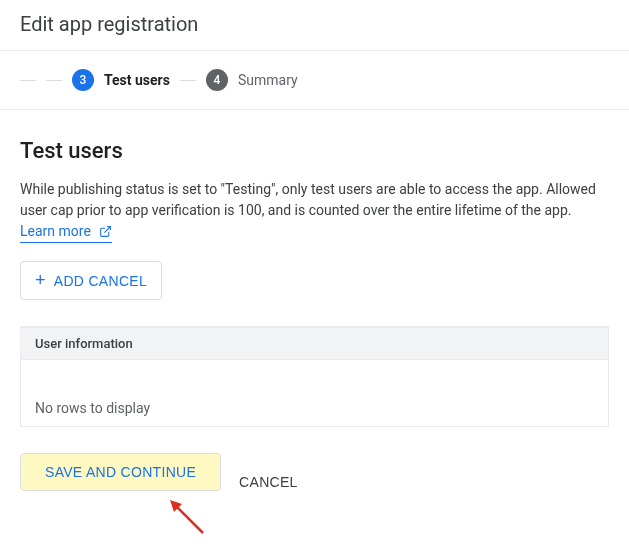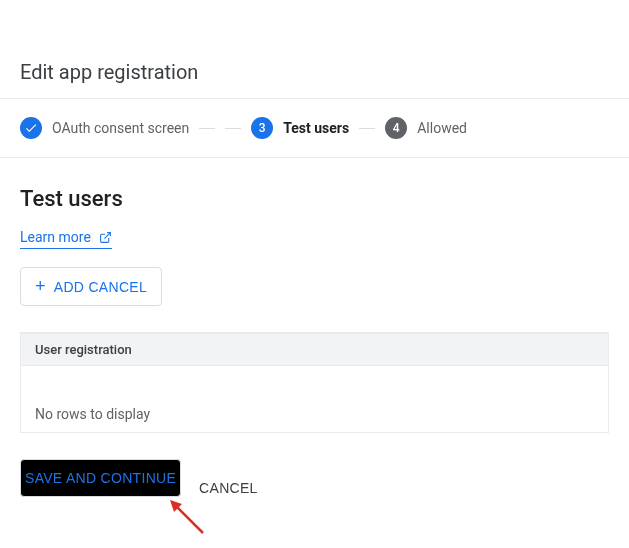--- a/index.html
+++ b/index.html
@@ -7,21 +7,20 @@
       font-family: 'Google Sans', Roboto, Arial, sans-serif;
       background: #fff;
       color: #202124;
       width: 629px;
       height: 548px;
       position: relative;
     }
     .header {
       padding: 12px 20px 14px;
       border-bottom: 1px solid #e8eaed;
-      margin-top: 48px;
     }
     .page-title {
       font-size: 20px;
       font-weight: 400;
       color: #3c4043;
     }
     .stepper {
       display: flex;
       align-items: center;
       padding: 18px 20px;
@@ -137,24 +136,24 @@
       color: #5f6368;
       margin-top: 30px;
     }
     .button-row {
       display: flex;
       gap: 18px;
       margin-top: 26px;
       align-items: center;
     }
     .save-btn {
-      padding: 10px 4px;
+      padding: 10px 24px;
       border: 1px solid #dadce0;
       border-radius: 4px;
-      background: #000000;
+      background: #fef9c3;
       color: #1a73e8;
       font-size: 14px;
       font-weight: 500;
       cursor: pointer;
       letter-spacing: 0.3px;
     }
     .cancel-btn {
       border: none;
       background: none;
       color: #3c4043;
@@ -176,61 +175,53 @@
     .plus { font-size: 18px; font-weight: 400; }
   </style>
 </head>
 <body>
 
 <div class="header">
   <h1 class="page-title">Edit app registration</h1>
 </div>
 
 <div class="stepper">
-  <div class="step">
-    <div class="step-circle step-done">
-      <svg class="check-svg" viewBox="0 0 24 24" fill="#fff">
-          <path d="M9 16.17L4.83 12l-1.42 1.41L9 19 21 7l-1.41-1.41z"></path>
-        </svg>
-    </div>
-    <span class="step-label">OAuth consent screen</span>
-  </div>
   <div class="step-divider"></div>
   <div class="step-divider"></div>
   <div class="step">
     <div class="step-circle step-active">3</div>
     <span class="step-label active">Test users</span>
   </div>
   <div class="step-divider"></div>
   <div class="step">
     <div class="step-circle step-future">4</div>
-    <span class="step-label">Allowed</span>
+    <span class="step-label">Summary</span>
   </div>
 </div>
 
 <div class="content">
   <h2 class="section-title">Test users</h2>
   <p class="description">
-    <a href="#" class="learn-more">
+    <span>While publishing status is set to "Testing", only test users are able to access the app. Allowed user cap prior to app verification is 100, and is counted over the entire lifetime of the app. </span><a href="#" class="learn-more">
         <span>Learn more</span>
         <svg class="ext-link-svg" viewBox="0 0 24 24" fill="none" stroke="#1a73e8" stroke-width="2">
           <path d="M18 13v6a2 2 0 0 1-2 2H5a2 2 0 0 1-2-2V8a2 2 0 0 1 2-2h6"></path>
           <polyline points="15 3 21 3 21 9"></polyline>
           <line x1="10" y1="14" x2="21" y2="3"></line>
         </svg>
       </a>
   </p>
 
   <button class="add-users-btn">
     <span class="plus">+</span>
     <span>ADD CANCEL</span>
   </button>
 
   <div class="table-container">
-    <div class="table-header">User registration</div>
+    <div class="table-header">User information</div>
     <div class="table-empty">No rows to display</div>
   </div>
 
   <div class="button-row">
     <button class="save-btn">SAVE AND CONTINUE</button>
     <button class="cancel-btn">CANCEL</button>
   </div>
 </div>
 
 <svg class="arrow" width="40" height="40" viewBox="0 0 40 40">

